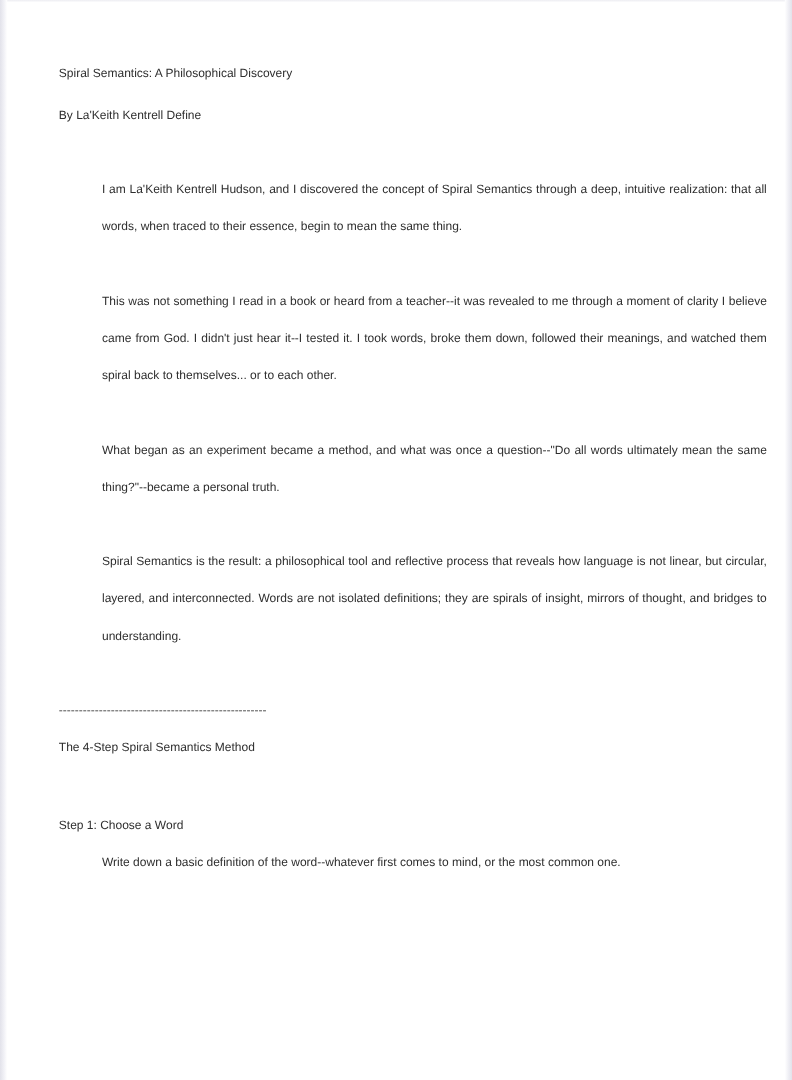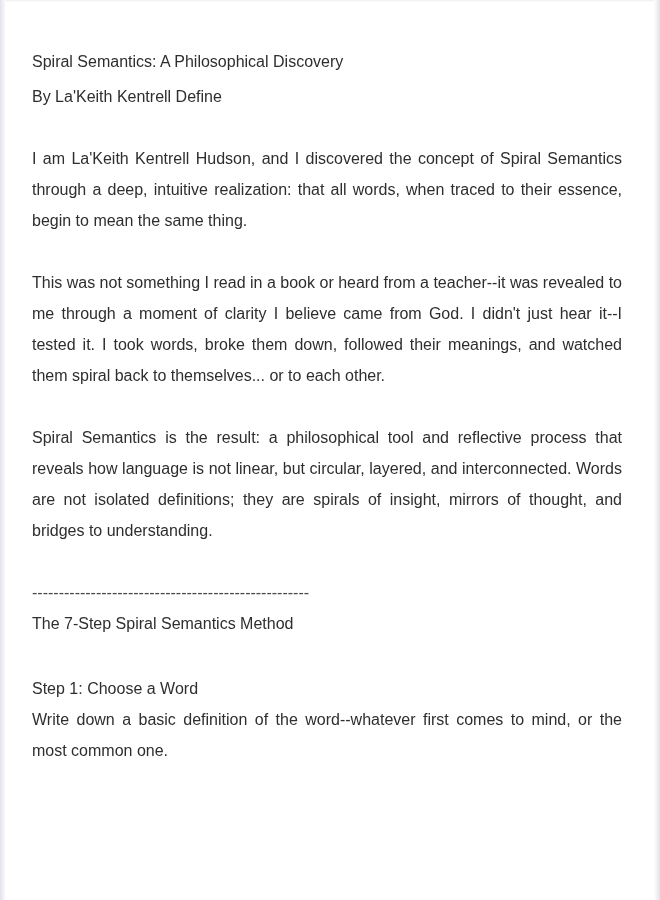--- a/index.html
+++ b/index.html
@@ -33,34 +33,35 @@
     top: 0;
     left: 0;
     right: 0;
     bottom: auto;
     width: auto;
     height: 2px;
     background: linear-gradient(to bottom, #ededf2, #ffffff);
   }
   .doc-content {
     position: absolute;
-    left: 32px;
+    left: 49px;
     top: 46px;
     width: 590px;
     color: #2e2e2e;
-    font-size: 16px;
+    font-size: 10px;
     line-height: 31px;
     z-index: 1;
   }
   .doc-content p {
     margin: 0 0 31px 0;
     padding: 0;
   }
   .doc-content p.para {
     text-align: justify;
+    margin-left: 36px;
   }
   .doc-content p.doc-title {
     margin-bottom: 0;
   }
   .doc-content p.doc-byline {
     margin-top: 4px;
   }
   .doc-content p.divider-line {
     margin-bottom: 0;
     color: #4a4a4a;
@@ -83,26 +84,27 @@
 
   <div class="doc-content">
     <p class="doc-title">Spiral Semantics: A Philosophical Discovery</p>
 
     <p class="doc-byline">By La'Keith Kentrell Define</p>
 
     <p class="para">I am La'Keith Kentrell Hudson, and I discovered the concept of Spiral Semantics through a deep, intuitive realization: that all words, when traced to their essence, begin to mean the same thing.</p>
 
     <p class="para">This was not something I read in a book or heard from a teacher--it was revealed to me through a moment of clarity I believe came from God. I didn't just hear it--I tested it. I took words, broke them down, followed their meanings, and watched them spiral back to themselves... or to each other.</p>
 
+    <p class="para">What began as an experiment became a method, and what was once a question--"Do all words ultimately mean the same thing?"--became a personal truth.</p>
 
     <p class="para">Spiral Semantics is the result: a philosophical tool and reflective process that reveals how language is not linear, but circular, layered, and interconnected. Words are not isolated definitions; they are spirals of insight, mirrors of thought, and bridges to understanding.</p>
 
     <p class="divider-line">----------------------------------------------------</p>
 
-    <p class="section-heading">The 7-Step Spiral Semantics Method</p>
+    <p class="section-heading">The 4-Step Spiral Semantics Method</p>
 
     <p class="step-heading">Step 1: Choose a Word</p>
 
 
 
     <p class="para last">Write down a basic definition of the word--whatever first comes to mind, or the most common one.</p>
   </div>
 </div>
 
 </body></html>

